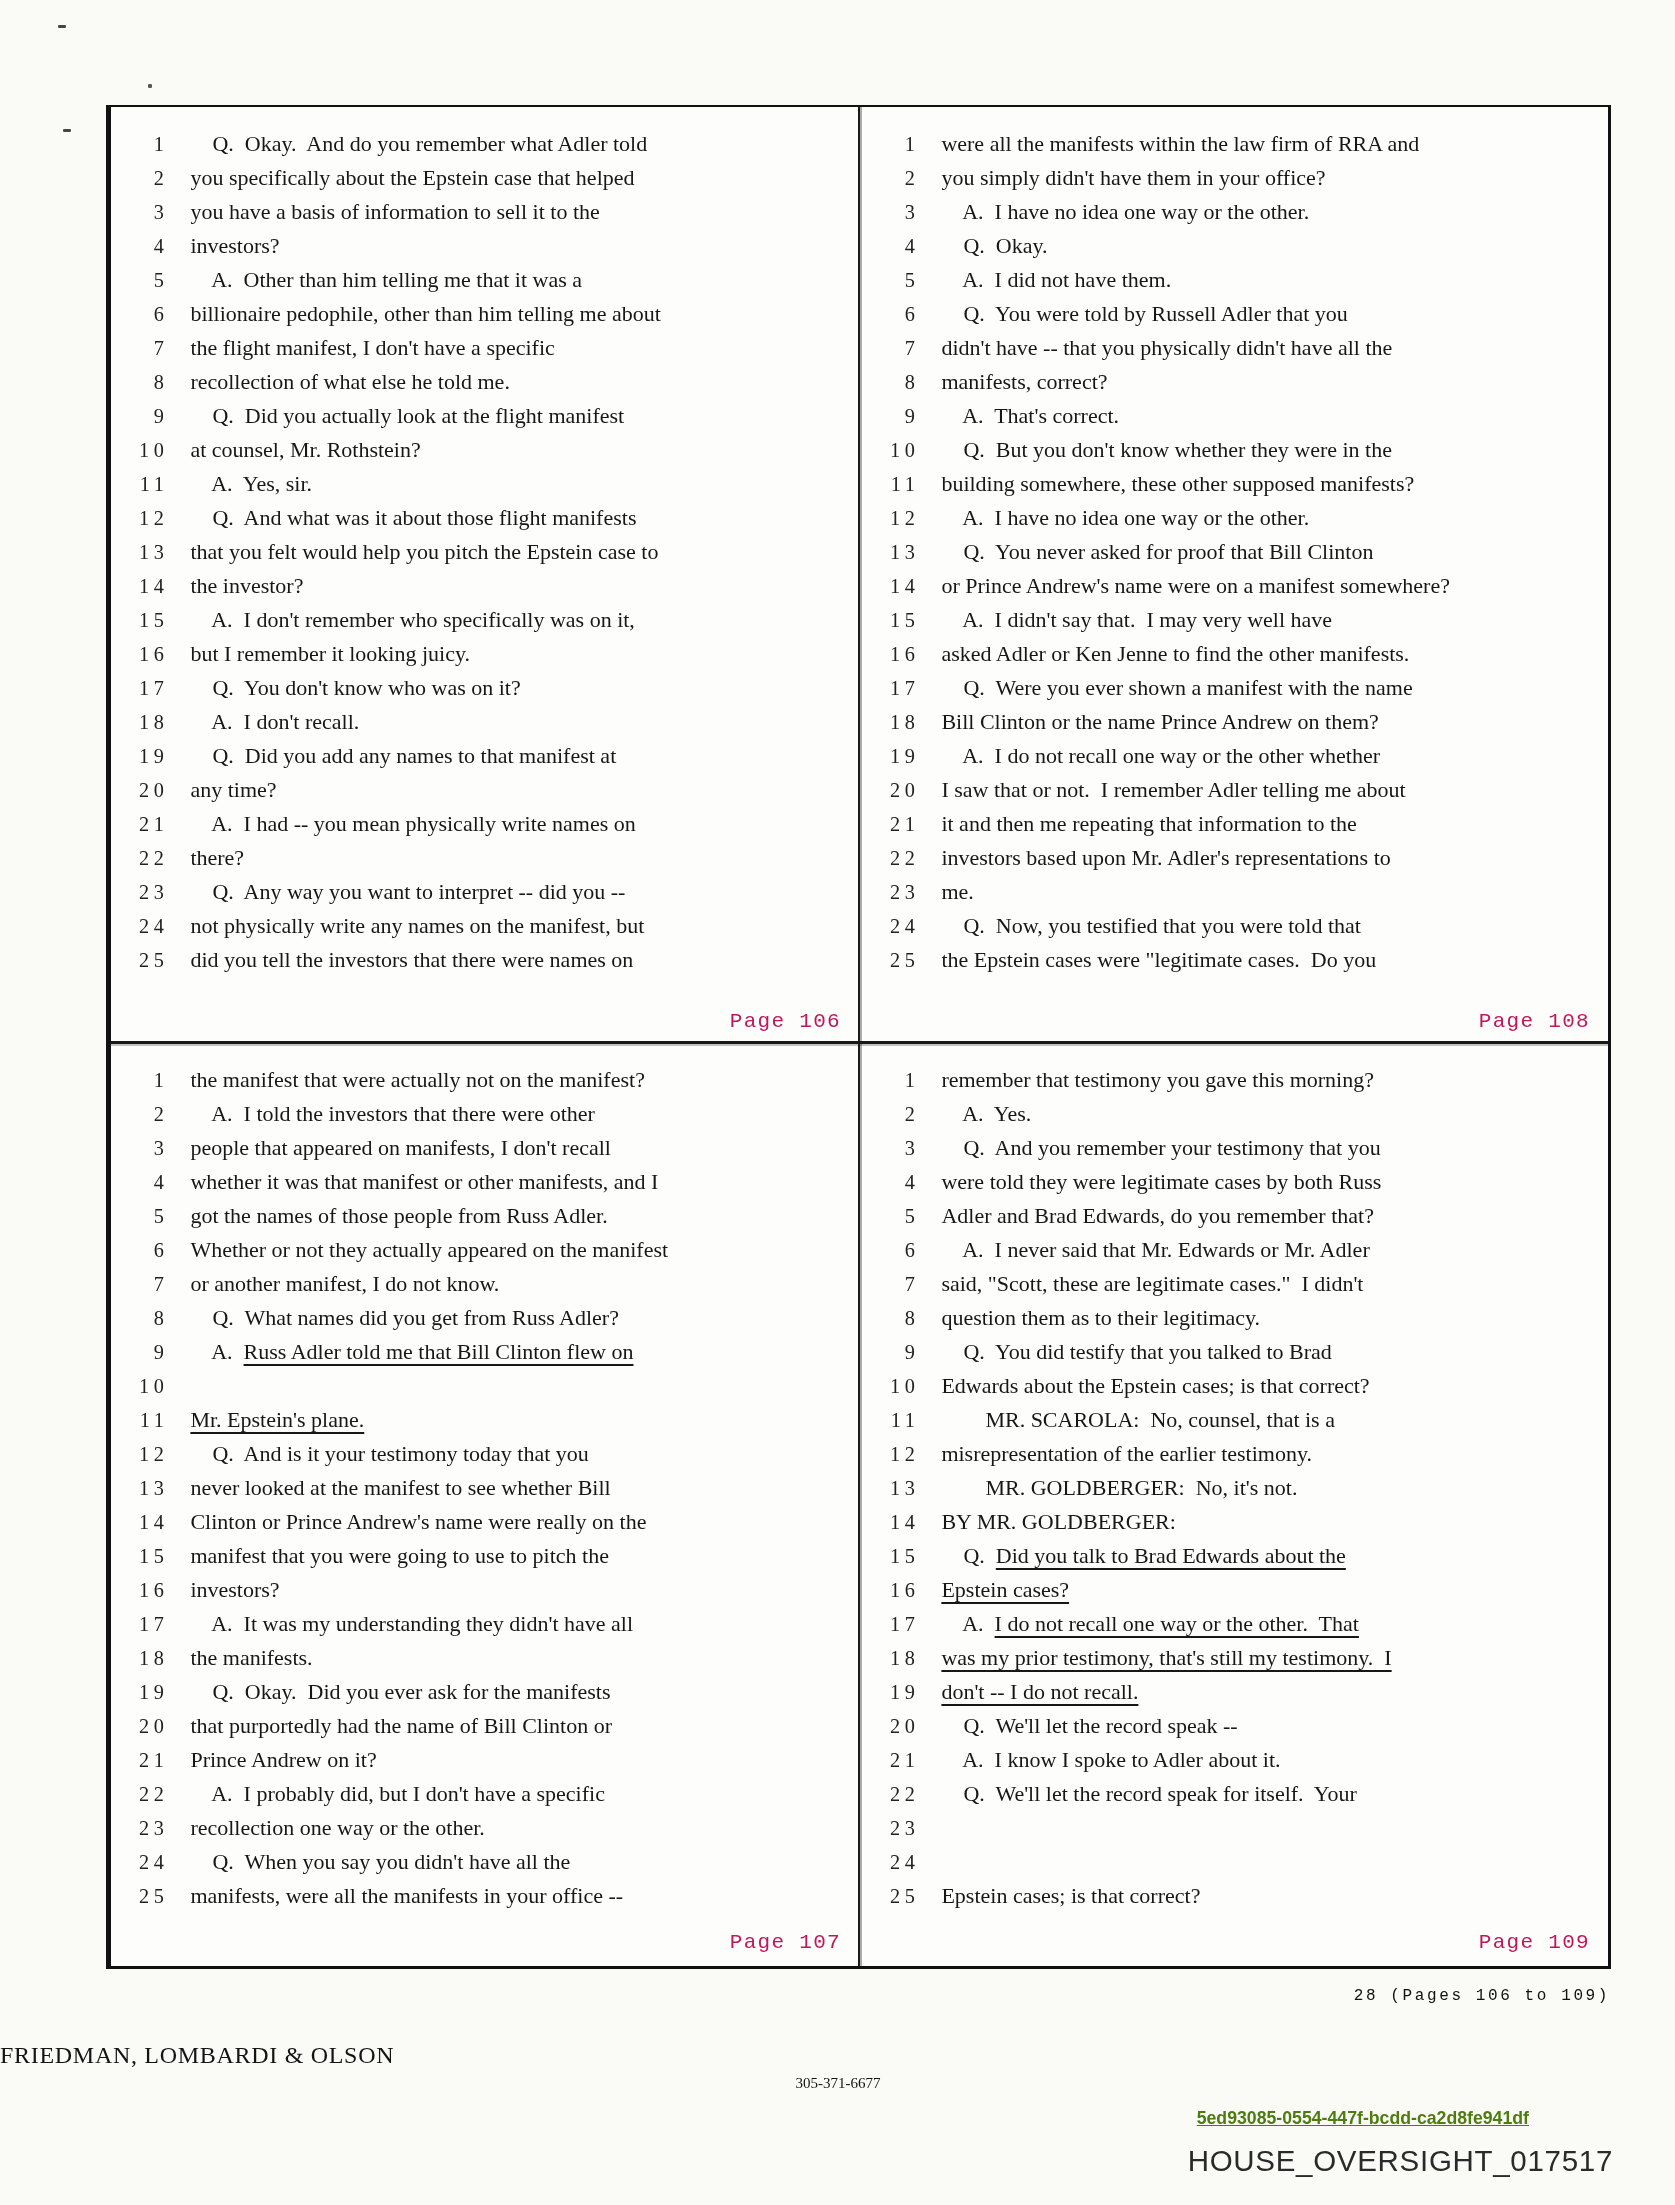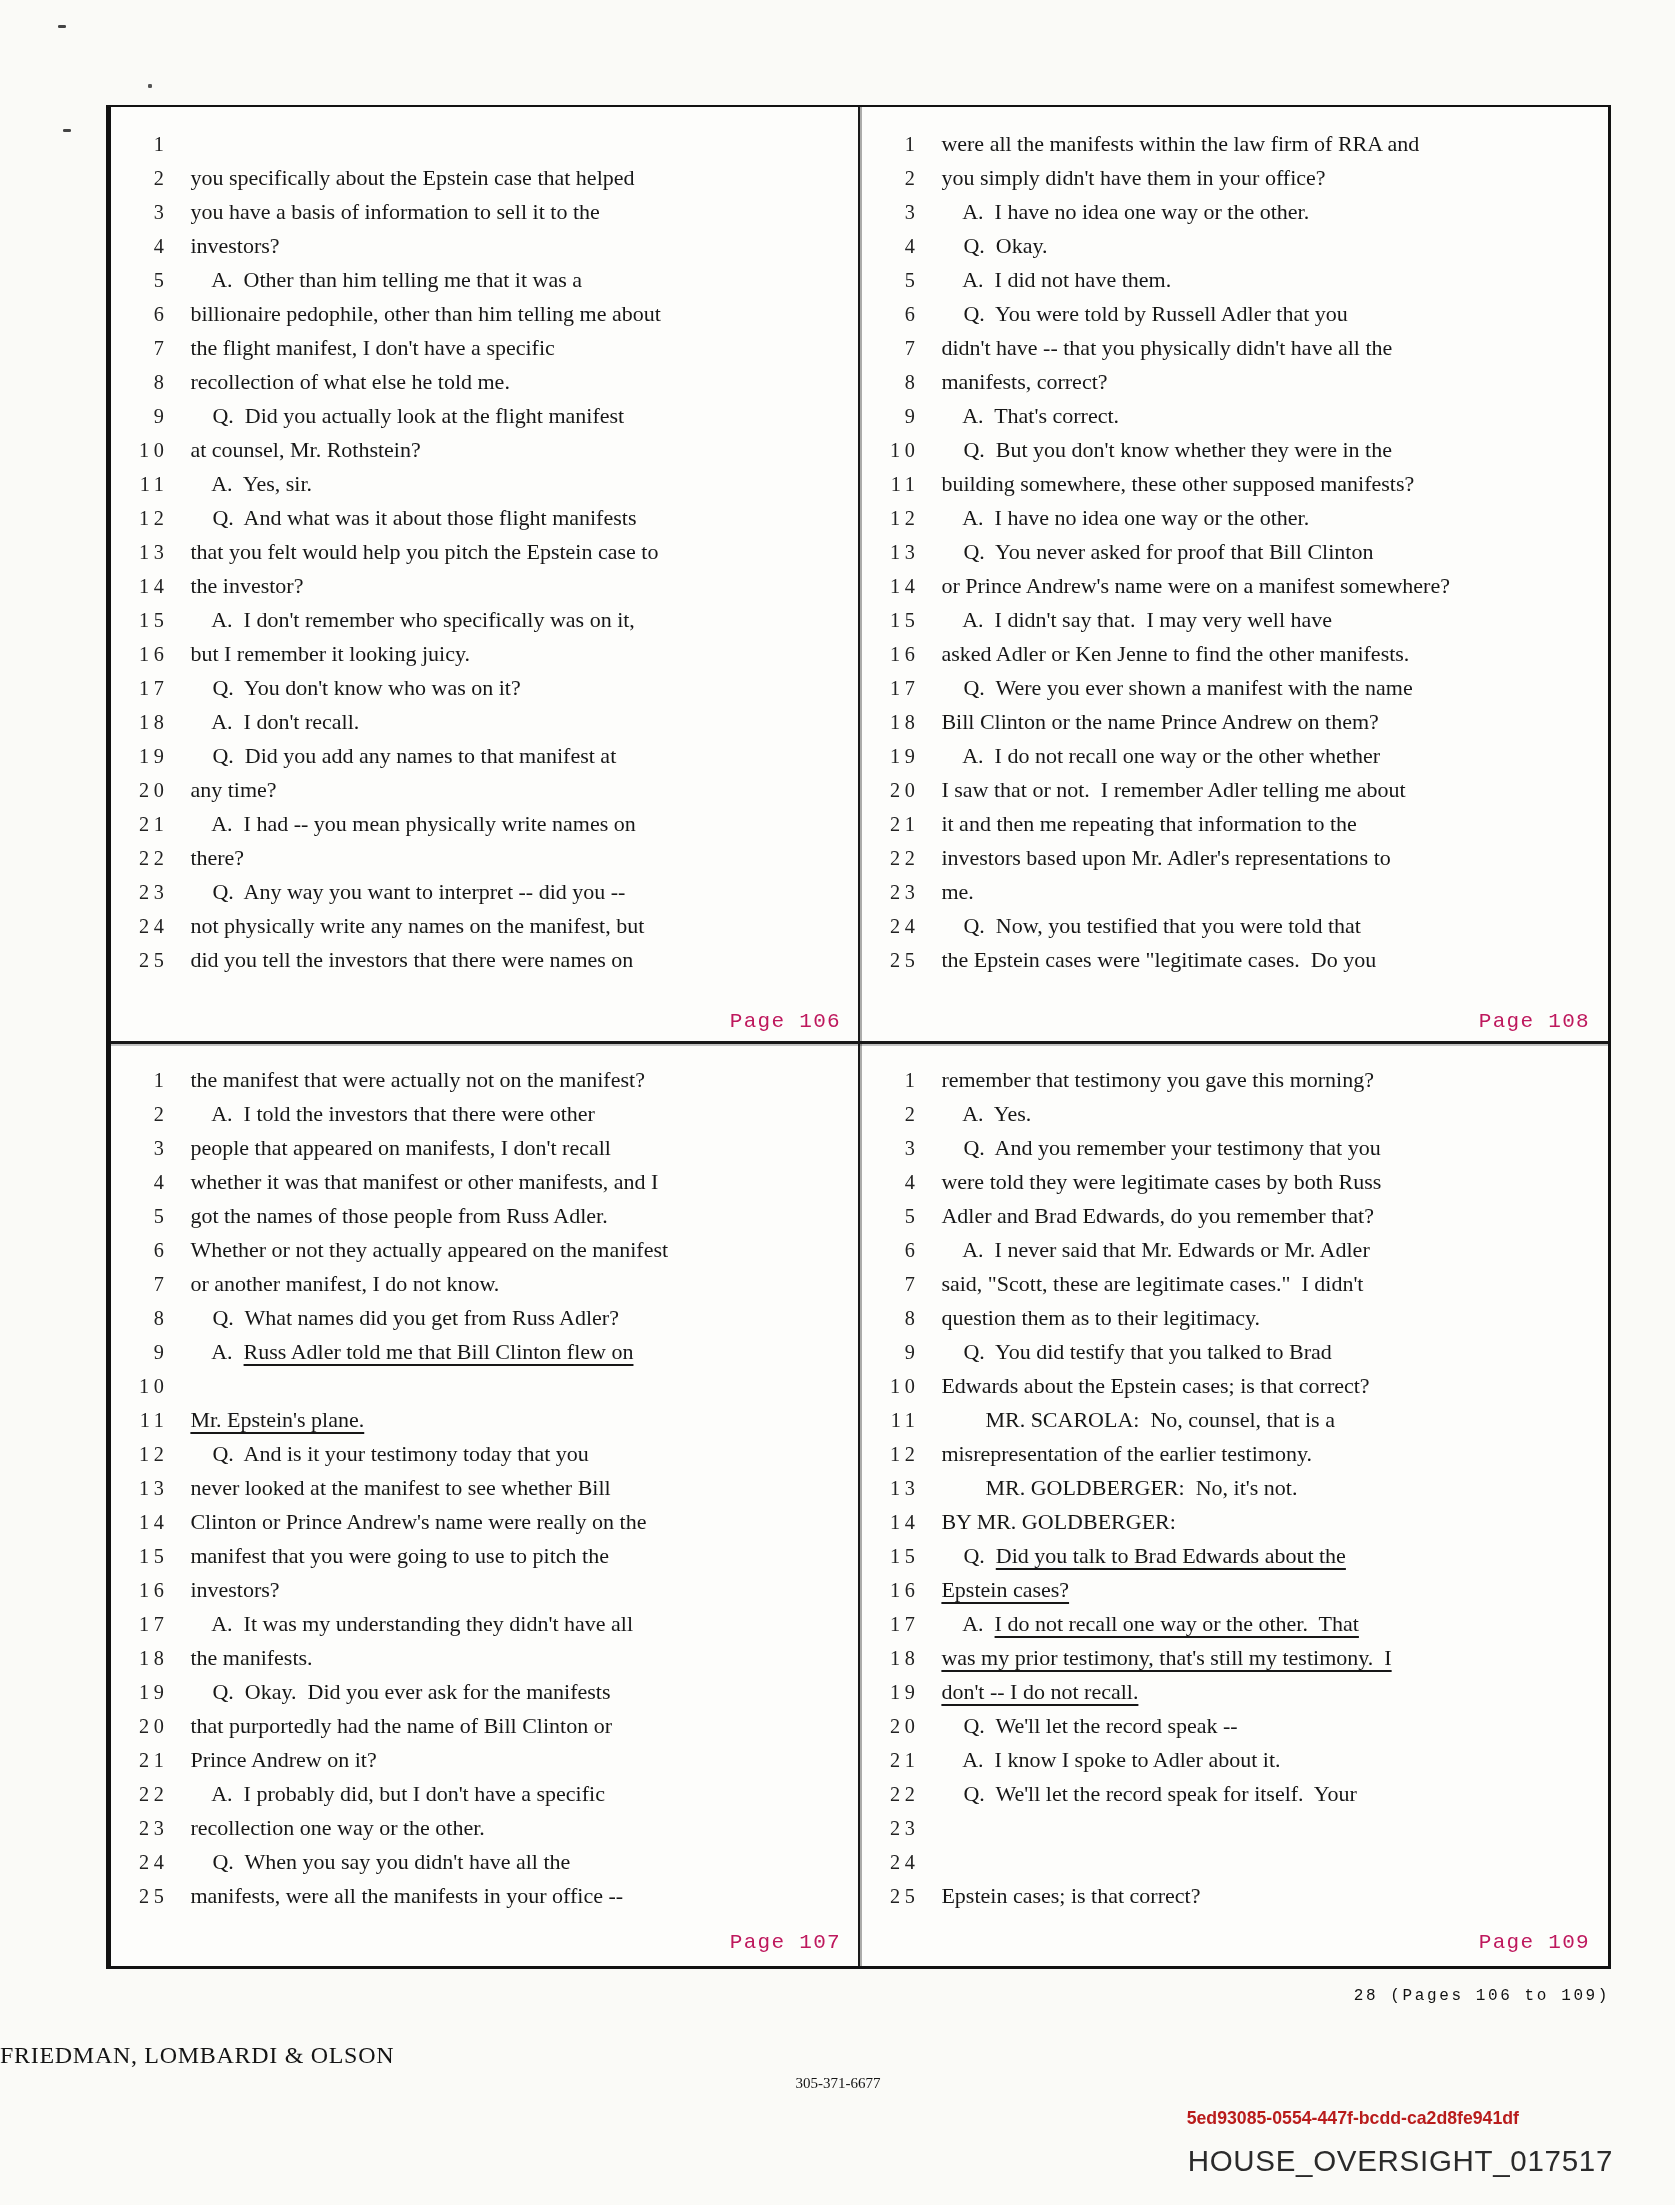--- a/index.html
+++ b/index.html
@@ -67,43 +67,44 @@
   }
   .footer-firm {
     position:absolute; left:0; right:0; top:2042px;
     text-align:left; font-size:24px; letter-spacing:0.7px; color:#141414;
   }
   .footer-phone {
     position:absolute; left:0; right:0; top:2075px;
     text-align:center; font-size:15px; color:#141414;
   }
   .footer-docid {
-    position:absolute; right:157px; top:2108px;
+    position:absolute; right:147px; top:2108px;
     font-family:"Liberation Sans", sans-serif;
-    font-weight:bold; font-size:17.7px; color:#b91c1c;
+    font-weight:bold; font-size:17.7px; color:#4d7c0f;text-decoration:underline;
   }
   .footer-bates {
     position:absolute; right:63px; top:2144px;
     font-family:"Liberation Sans", sans-serif;
     font-size:29.5px; color:#2a2a2a; letter-spacing:0.7px;
   }
 </style>
 </head>
 <body>
 
 <div class="artifact a1"></div>
 <div class="artifact a2"></div>
 <div class="artifact a3"></div>
 
 <div class="main-box">
 
   <div class="quadrant q-tl">
     <div class="lines">
         <div class="line">
           <span class="ln">1</span>
+          <span class="lt">    Q.  Okay.  And do you remember what Adler told</span>
         </div>
         <div class="line">
           <span class="ln">2</span>
           <span class="lt">you specifically about the Epstein case that helped</span>
         </div>
         <div class="line">
           <span class="ln">3</span>
           <span class="lt">you have a basis of information to sell it to the</span>
         </div>
         <div class="line">

